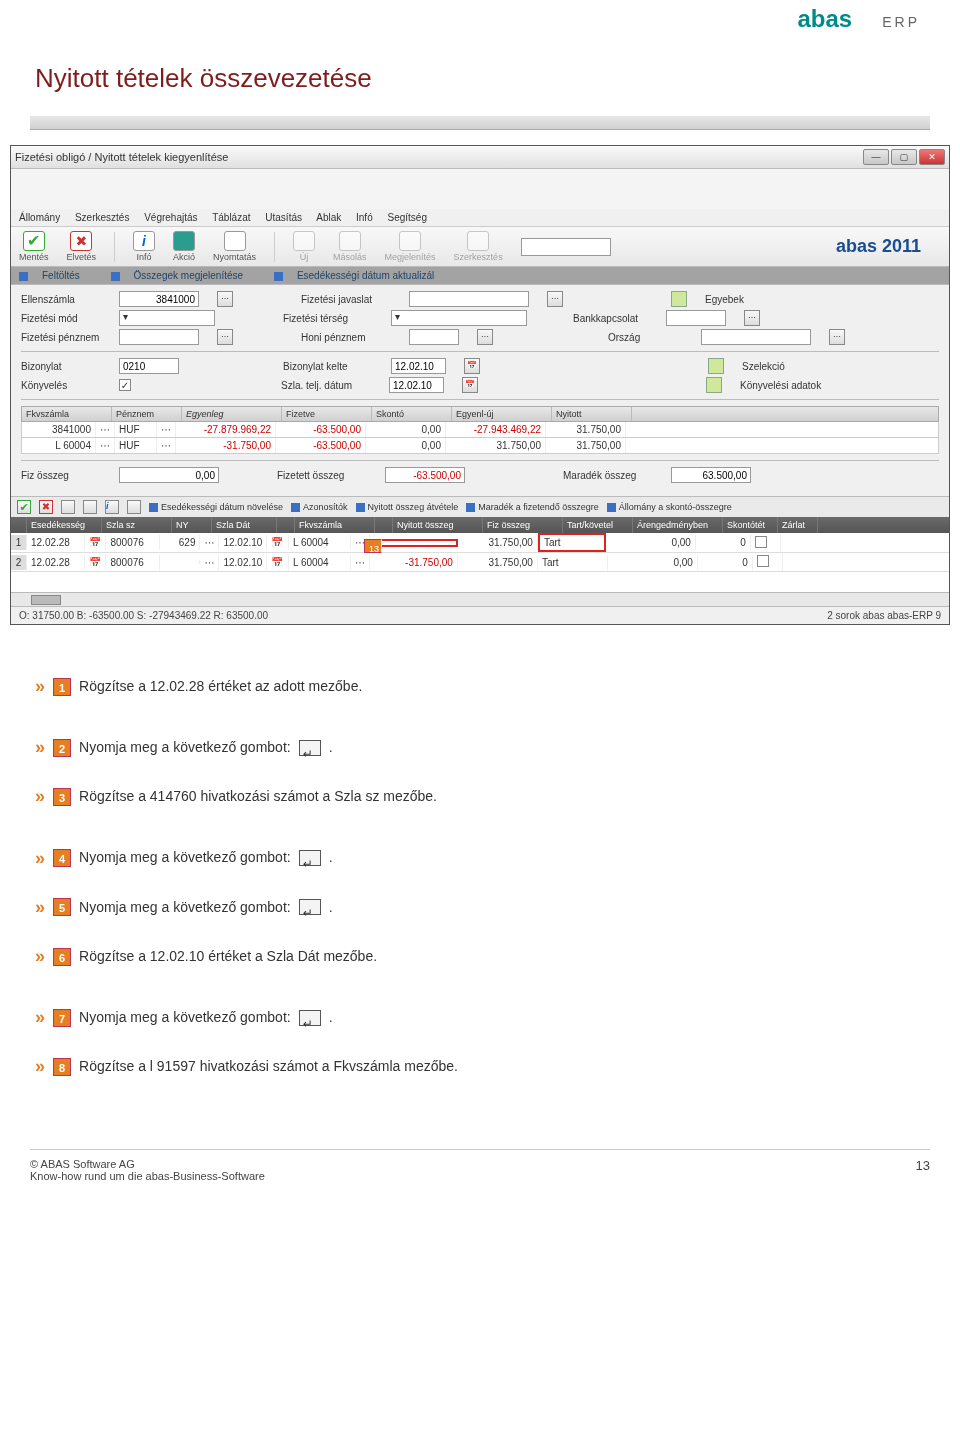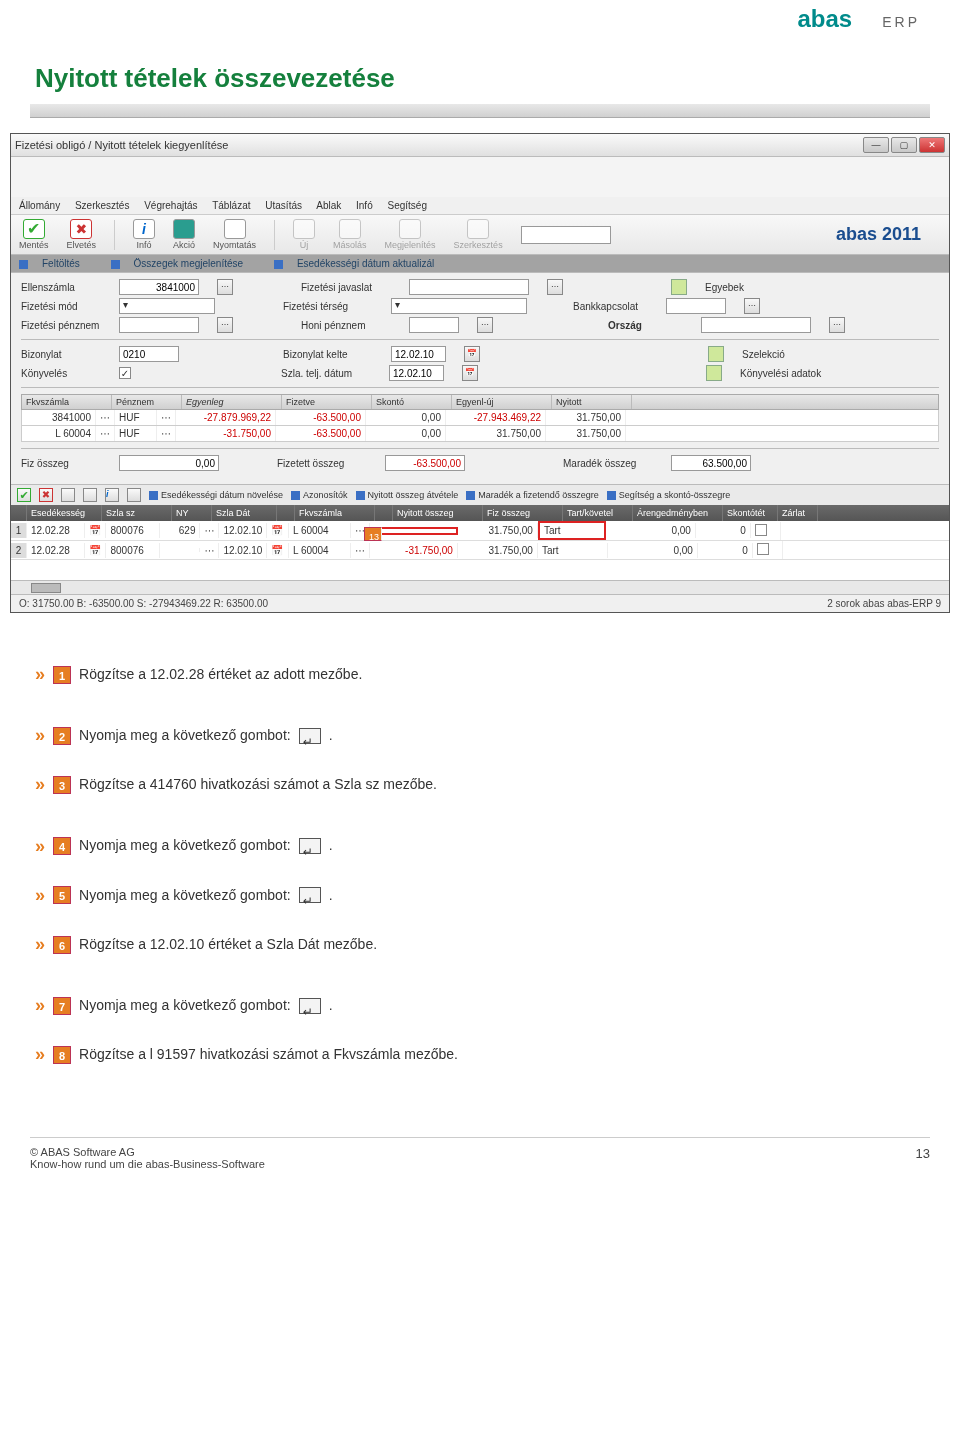--- a/index.html
+++ b/index.html
@@ -1,20 +1,20 @@
 <!DOCTYPE html>
 <html><head>
 <meta charset="utf-8">
 <style>
   * { box-sizing: border-box; margin: 0; padding: 0; }
   body { font-family: Arial, sans-serif; font-size: 11px; background: #fff; width: 960px; margin: 0 auto; color: #333; }
   .top-logo { text-align: right; padding: 5px 40px 0 0; }
   .top-logo-text { color: #008b8b; font-size: 24px; font-weight: bold; }
   .top-logo-sub { color: #666; font-size: 14px; letter-spacing: 3px; margin-left: 30px; }
-  .page-title { color: #15803d; font-size: 26px; font-weight: bold; padding: 30px 0 10px 35px; }
+  .page-title { color: #7f1d1d; font-size: 26px; font-weight: normal; padding: 30px 0 22px 35px; }
   .title-bar { background: linear-gradient(#e8e8e8,#d0d0d0); border-bottom:1px solid #aaa; height:14px; margin:0 30px 15px 30px; position:relative; }
   .screenshot { margin: 0 10px; border:1px solid #555; font-size: 10px; color:#333; background:#f4f4f4; position:relative; }
   .win-title { background: linear-gradient(#fafafa,#e0e0e0); border-bottom:1px solid #bbb; padding:3px 4px; display:flex; justify-content:space-between; align-items:center; }
   .win-title span { font-size:11px; }
   .win-btns { display:flex; gap:2px; }
   .win-btn { width:26px; height:16px; background:linear-gradient(#e8e8e8,#c8c8c8); border:1px solid #888; border-radius:2px; text-align:center; font-size:9px; line-height:14px; }
   .win-btn.close { background:linear-gradient(#e77,#c33); color:#fff; }
   .menu-bar { background:#f0f0f0; padding:3px 8px; border-bottom:1px solid #ccc;margin-top:40px; }
   .menu-bar span { margin-right:12px; }
   .toolbar { background:linear-gradient(#f8f8f8,#e8e8e8); padding:4px 8px; border-bottom:1px solid #bbb; display:flex; align-items:center; gap:18px; }
@@ -164,21 +164,21 @@
       <input style="width: 60px;">
         <div class="btn-small">⋯</div>
     </div>
     <div class="form-row">
       <label>Fizetési pénznem</label>
       <input style="width: 80px;">
         <div class="btn-small">⋯</div>
       <label style="width:90px;margin-left:50px;">Honi pénznem</label>
       <input style="width: 50px;">
         <div class="btn-small">⋯</div>
-      <label style="width:75px;margin-left:97px;font-weight:bold;">Ország</label>
+      <label style="width:75px;margin-left:97px;">Ország</label>
       <input style="width: 110px;">
         <div class="btn-small">⋯</div>
     </div>
     <hr class="sep">
     <div class="form-row">
       <label>Bizonylat</label>
       <input style="width: 60px;" value="0210">
       <label style="width:90px;margin-left:86px;">Bizonylat kelte</label>
       <input style="width: 55px;" value="12.02.10">
         <div class="btn-small">📅</div>
@@ -241,21 +241,21 @@
     <div class="sq green">✔</div>
     <div class="sq red">✖</div>
     <div class="sq"></div>
     <div class="sq"></div>
     <div class="sq" style="color:#06c;font-style:italic;font-weight:bold;">i</div>
     <div class="sq"></div>
     <span><span class="bluebox"></span><span>Esedékességi dátum növelése</span></span>
     <span><span class="bluebox"></span><span>Azonosítók</span></span>
     <span><span class="bluebox"></span><span>Nyitott összeg átvétele</span></span>
     <span><span class="bluebox"></span><span>Maradék a fizetendő összegre</span></span>
-    <span><span class="bluebox"></span><span>Segítség a skontó-összegre</span></span>
+    <span><span class="bluebox"></span><span>Állomány a skontó-összegre</span></span>
   </div>
 
   <div class="table2-head">
     <div style="width:16px;"></div>
     <div style="width:75px;">Esedékesség</div>
     <div style="width:70px;">Szla sz</div>
     <div style="width:40px;">NY</div>
     <div style="width:65px;">Szla Dát</div>
     <div style="width:18px;"></div>
     <div style="width:80px;">Fkvszámla</div>

